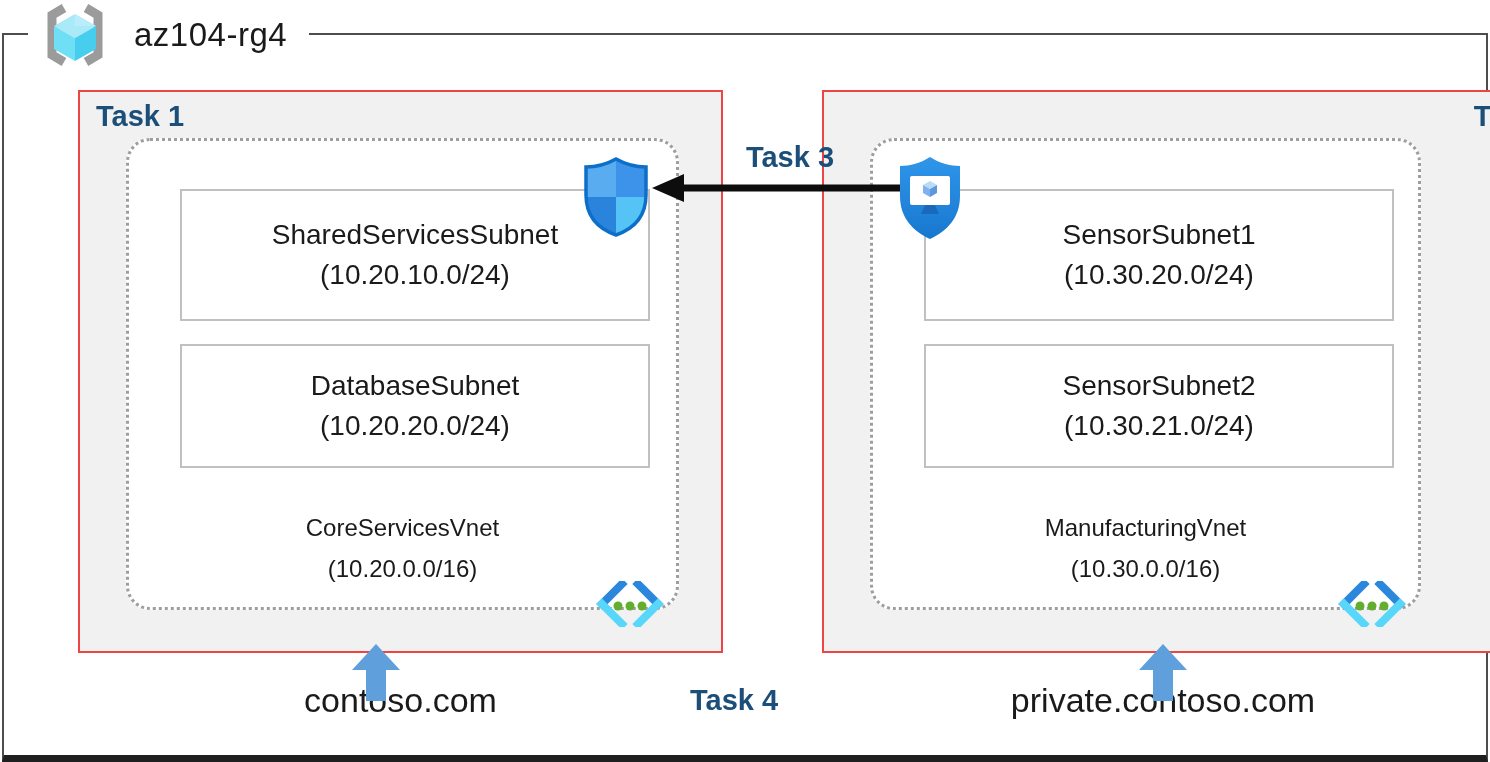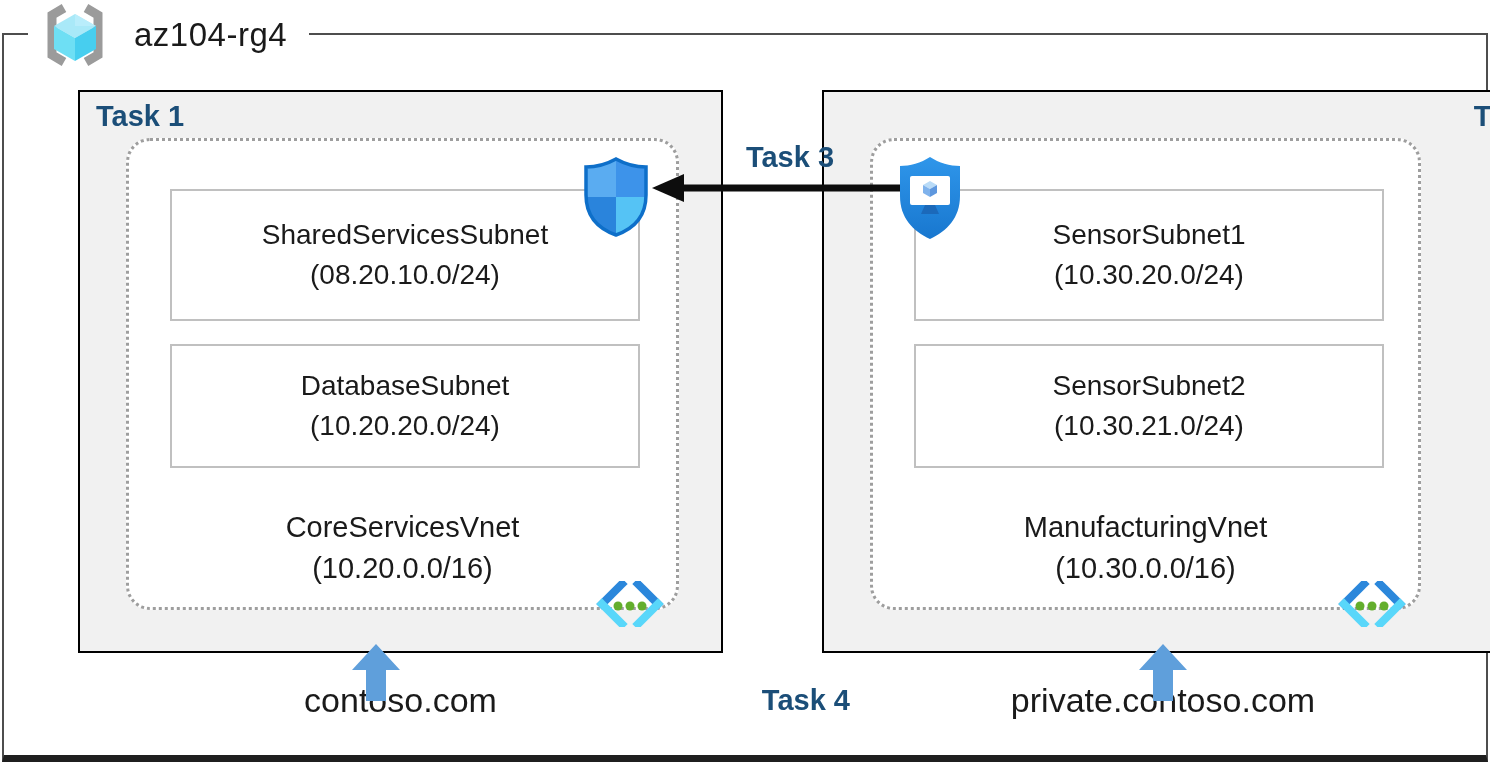--- a/index.html
+++ b/index.html
@@ -8,41 +8,41 @@
 
   
   .rg-frame{position:absolute;left:2px;top:33px;width:1482px;height:720px;
             border:2px solid #4d4d4d;border-bottom:7px solid #1f1f1f;background:#fff;}
   .rg-legend{position:absolute;left:28px;top:0;height:70px;display:flex;align-items:center;
              gap:22px;background:#fff;padding:0 22px 0 10px;z-index:5;}
   .rg-legend .rg-name{font-size:33px;color:#1a1a1a;letter-spacing:0.5px;}
 
   
   .taskbox{position:absolute;top:90px;width:645px;height:563px;background:#f1f1f1;
-           border:2px solid #000000;box-sizing:border-box;}
+           border:2px solid #ef4444;box-sizing:border-box;}
   #taskbox-left{left:78px;}
   #taskbox-right{left:822px;width:760px;}
   .task-label{position:absolute;top:8px;font-size:29px;font-weight:bold;color:#1b4e78;}
   .task-label.tl{left:16px;} .task-label.tr{right:18px;}
 
   
   .vnet-dashed{position:absolute;left:46px;top:46px;width:553px;height:472px;
                border:3px dotted #9e9e9e;border-radius:24px;background:#fff;box-sizing:border-box;}
   #taskbox-right .vnet-dashed{width:551px;}
 
   
-  .subnet{position:absolute;left:41px;width:470px;background:#fff;border:2px solid #c0c0c0;
+  .subnet{position:absolute;left:51px;width:470px;background:#fff;border:2px solid #c0c0c0;
           box-sizing:border-box;display:flex;flex-direction:column;justify-content:center;
           align-items:center;text-align:center;font-size:28px;line-height:40px;color:#1a1a1a;}
   .subnet.s1{top:48px;height:132px;}
   .subnet.s2{top:203px;height:124px;text-align:right;}
 
   
   .vnet-name{position:absolute;left:0;right:0;top:366px;text-align:center;
-             font-size:29px;line-height:41px;color:#1a1a1a;}
+             font-size:24px;line-height:41px;color:#1a1a1a;}
 
   
   .vnet-icon{position:absolute;right:12px;bottom:-20px;width:68px;height:46px;}
 
   
   .shield-icon{position:absolute;left:583px;top:157px;width:66px;height:80px;z-index:4;}
   .vmshield-icon{position:absolute;left:896px;top:155px;width:68px;height:86px;z-index:4;}
 
   
   .task3-label{position:absolute;left:700px;top:141px;width:180px;text-align:center;
@@ -51,21 +51,21 @@
 
   
   .up-arrow{position:absolute;width:48px;height:57px;z-index:3;}
   #up-arrow-left{left:352px;top:644px;}
   #up-arrow-right{left:1139px;top:644px;}
 
   
   .domain-label{position:absolute;top:681px;text-align:center;font-size:34px;color:#1a1a1a;}
   #domain-left{left:78px;width:645px;}
   #domain-right{left:840px;width:646px;}
-  .task4-label{position:absolute;left:690px;top:684px;width:160px;text-align:right;
+  .task4-label{position:absolute;left:690px;top:684px;width:160px;text-align:left;
                font-size:29px;font-weight:bold;color:#1b4e78;}
 </style>
 </head>
 <body>
 
 <div id="page">
 
   <div class="rg-frame"></div>
 
   <div class="rg-legend">
@@ -80,21 +80,21 @@
       </svg>
     </span>
     <span class="rg-name">az104-rg4</span>
   </div>
 
   <div class="taskbox" id="taskbox-left">
     <div class="task-label tl">Task 1</div>
     <div class="vnet-dashed">
       <div class="subnet s1">
         <span>SharedServicesSubnet</span>
-        <span>(08.20.10.0/24)</span>
+        <span>(10.20.10.0/24)</span>
       </div>
       <div class="subnet s2">
         <span>DatabaseSubnet</span>
         <span>(10.20.20.0/24)</span>
       </div>
       <div class="vnet-name">
         <div>CoreServicesVnet</div>
         <div>(10.20.0.0/16)</div>
       </div>
       <span class="vnet-icon">

